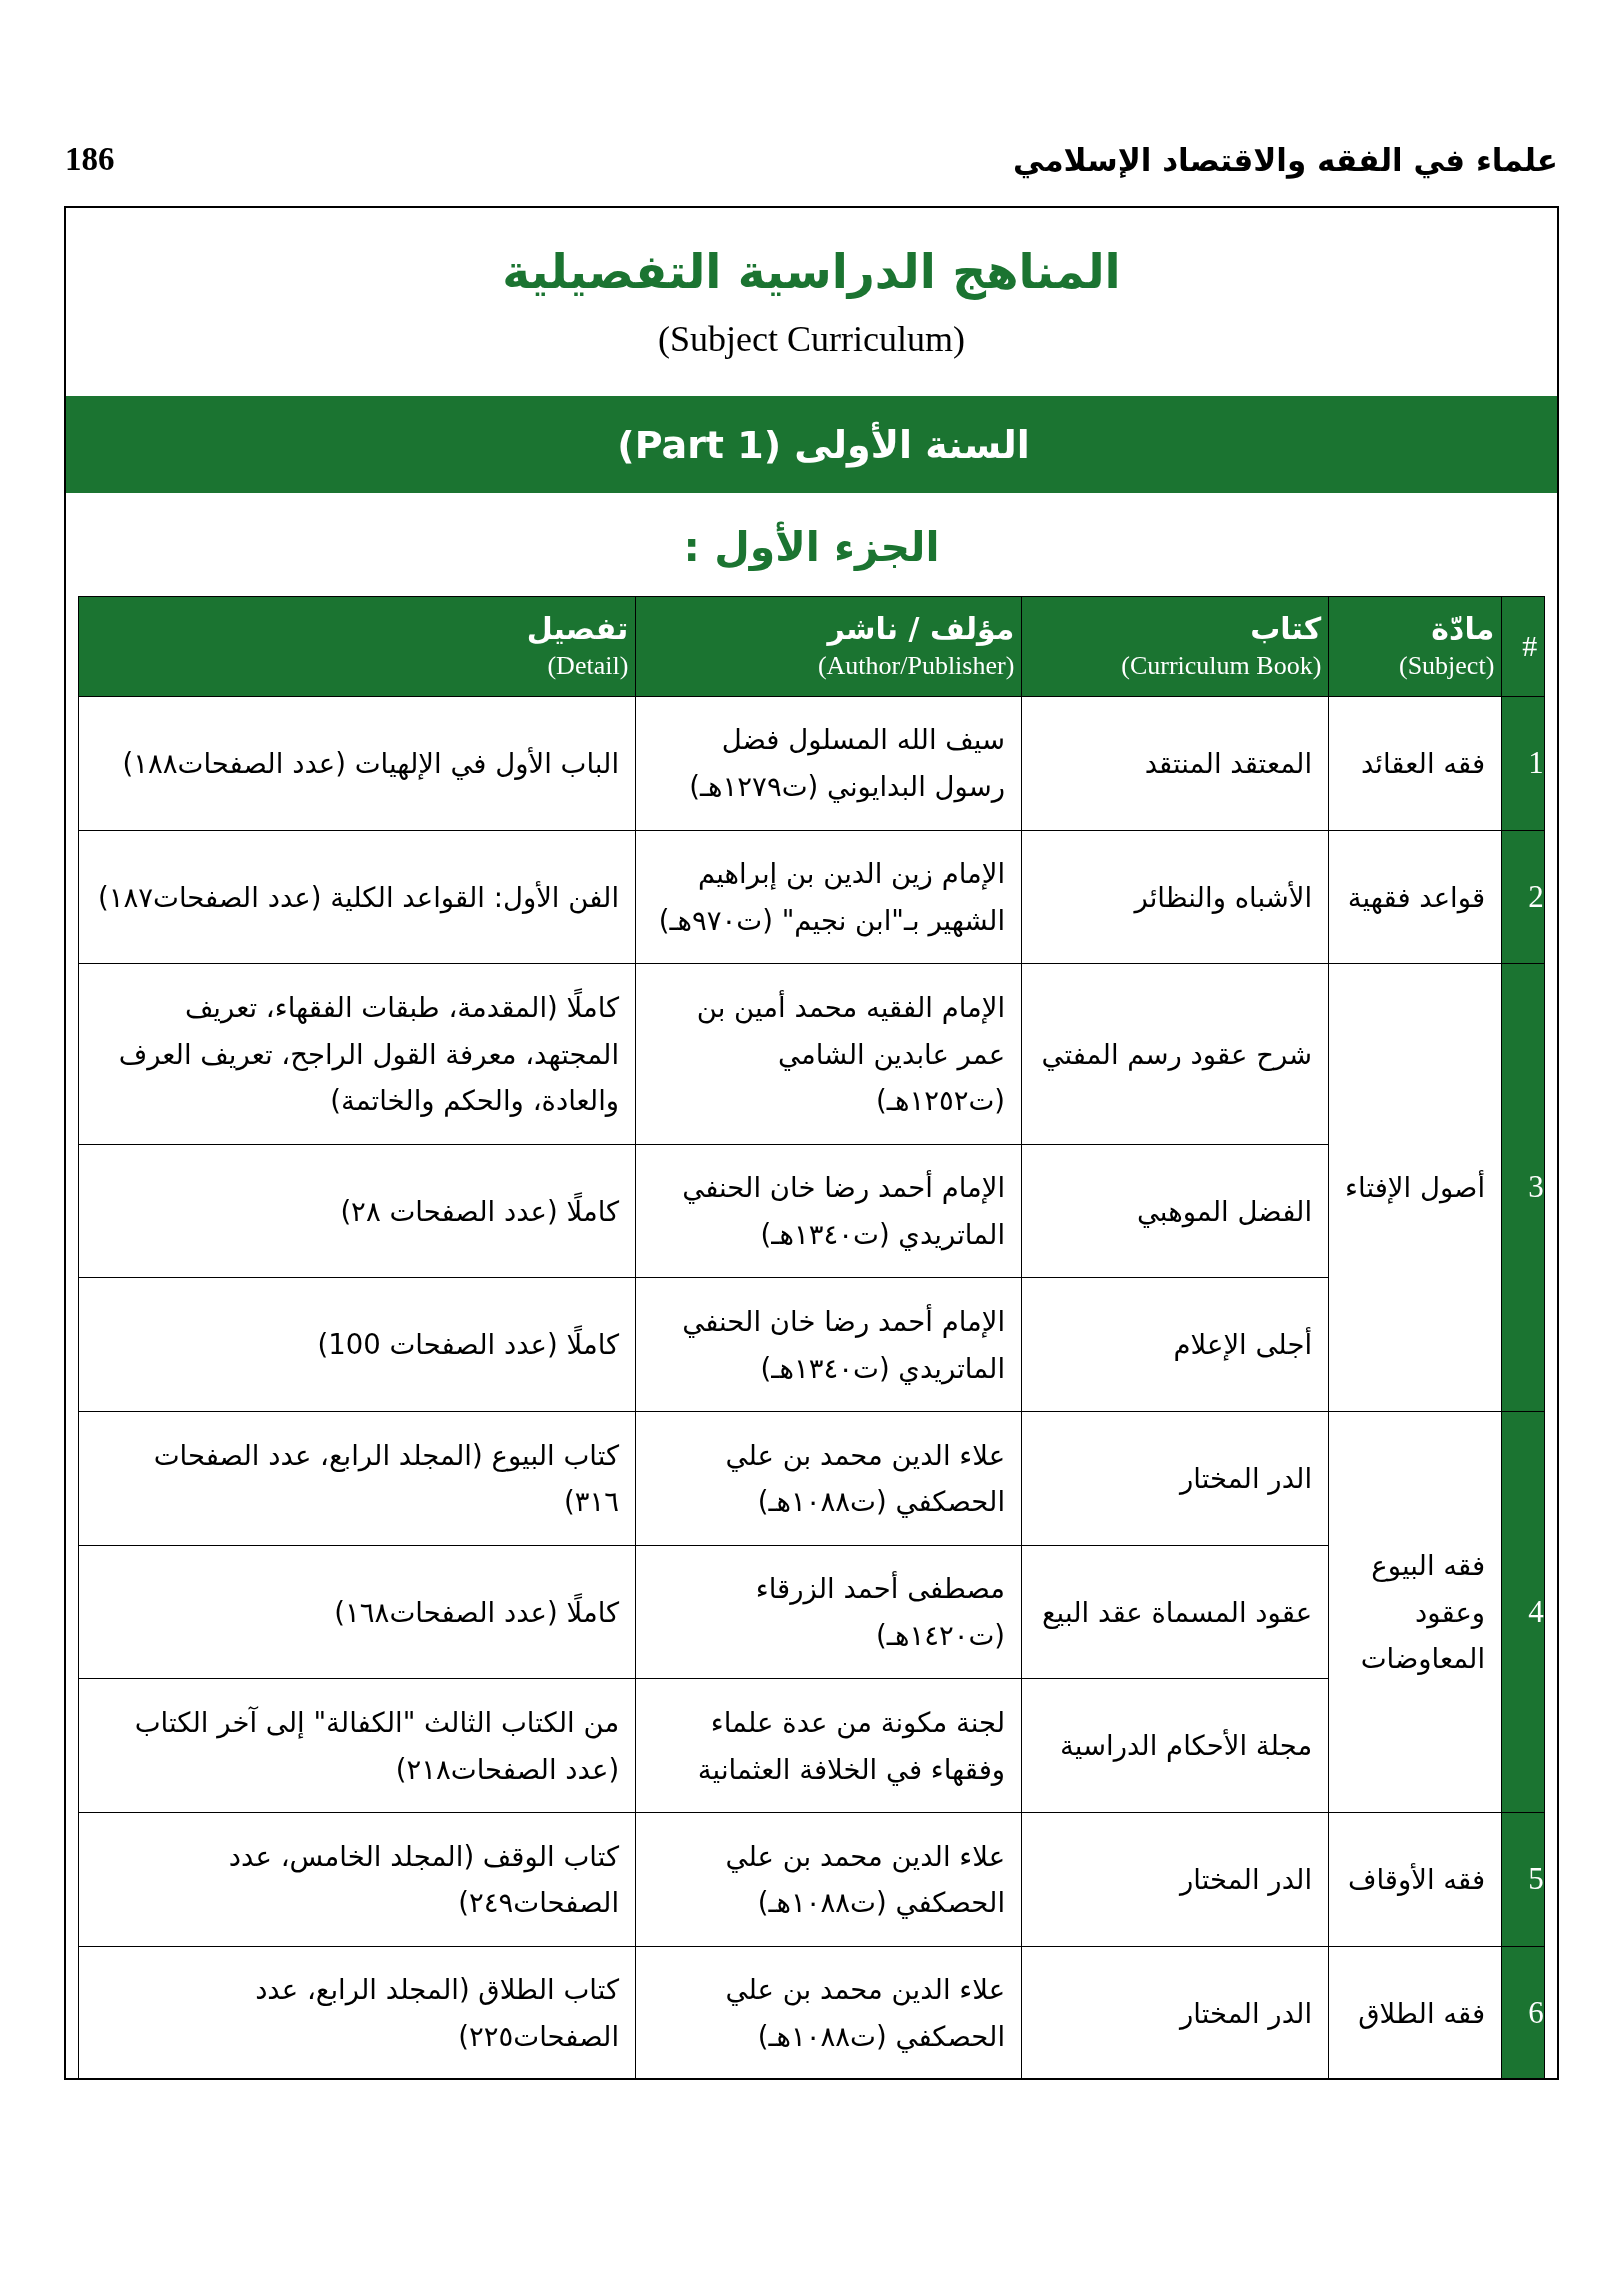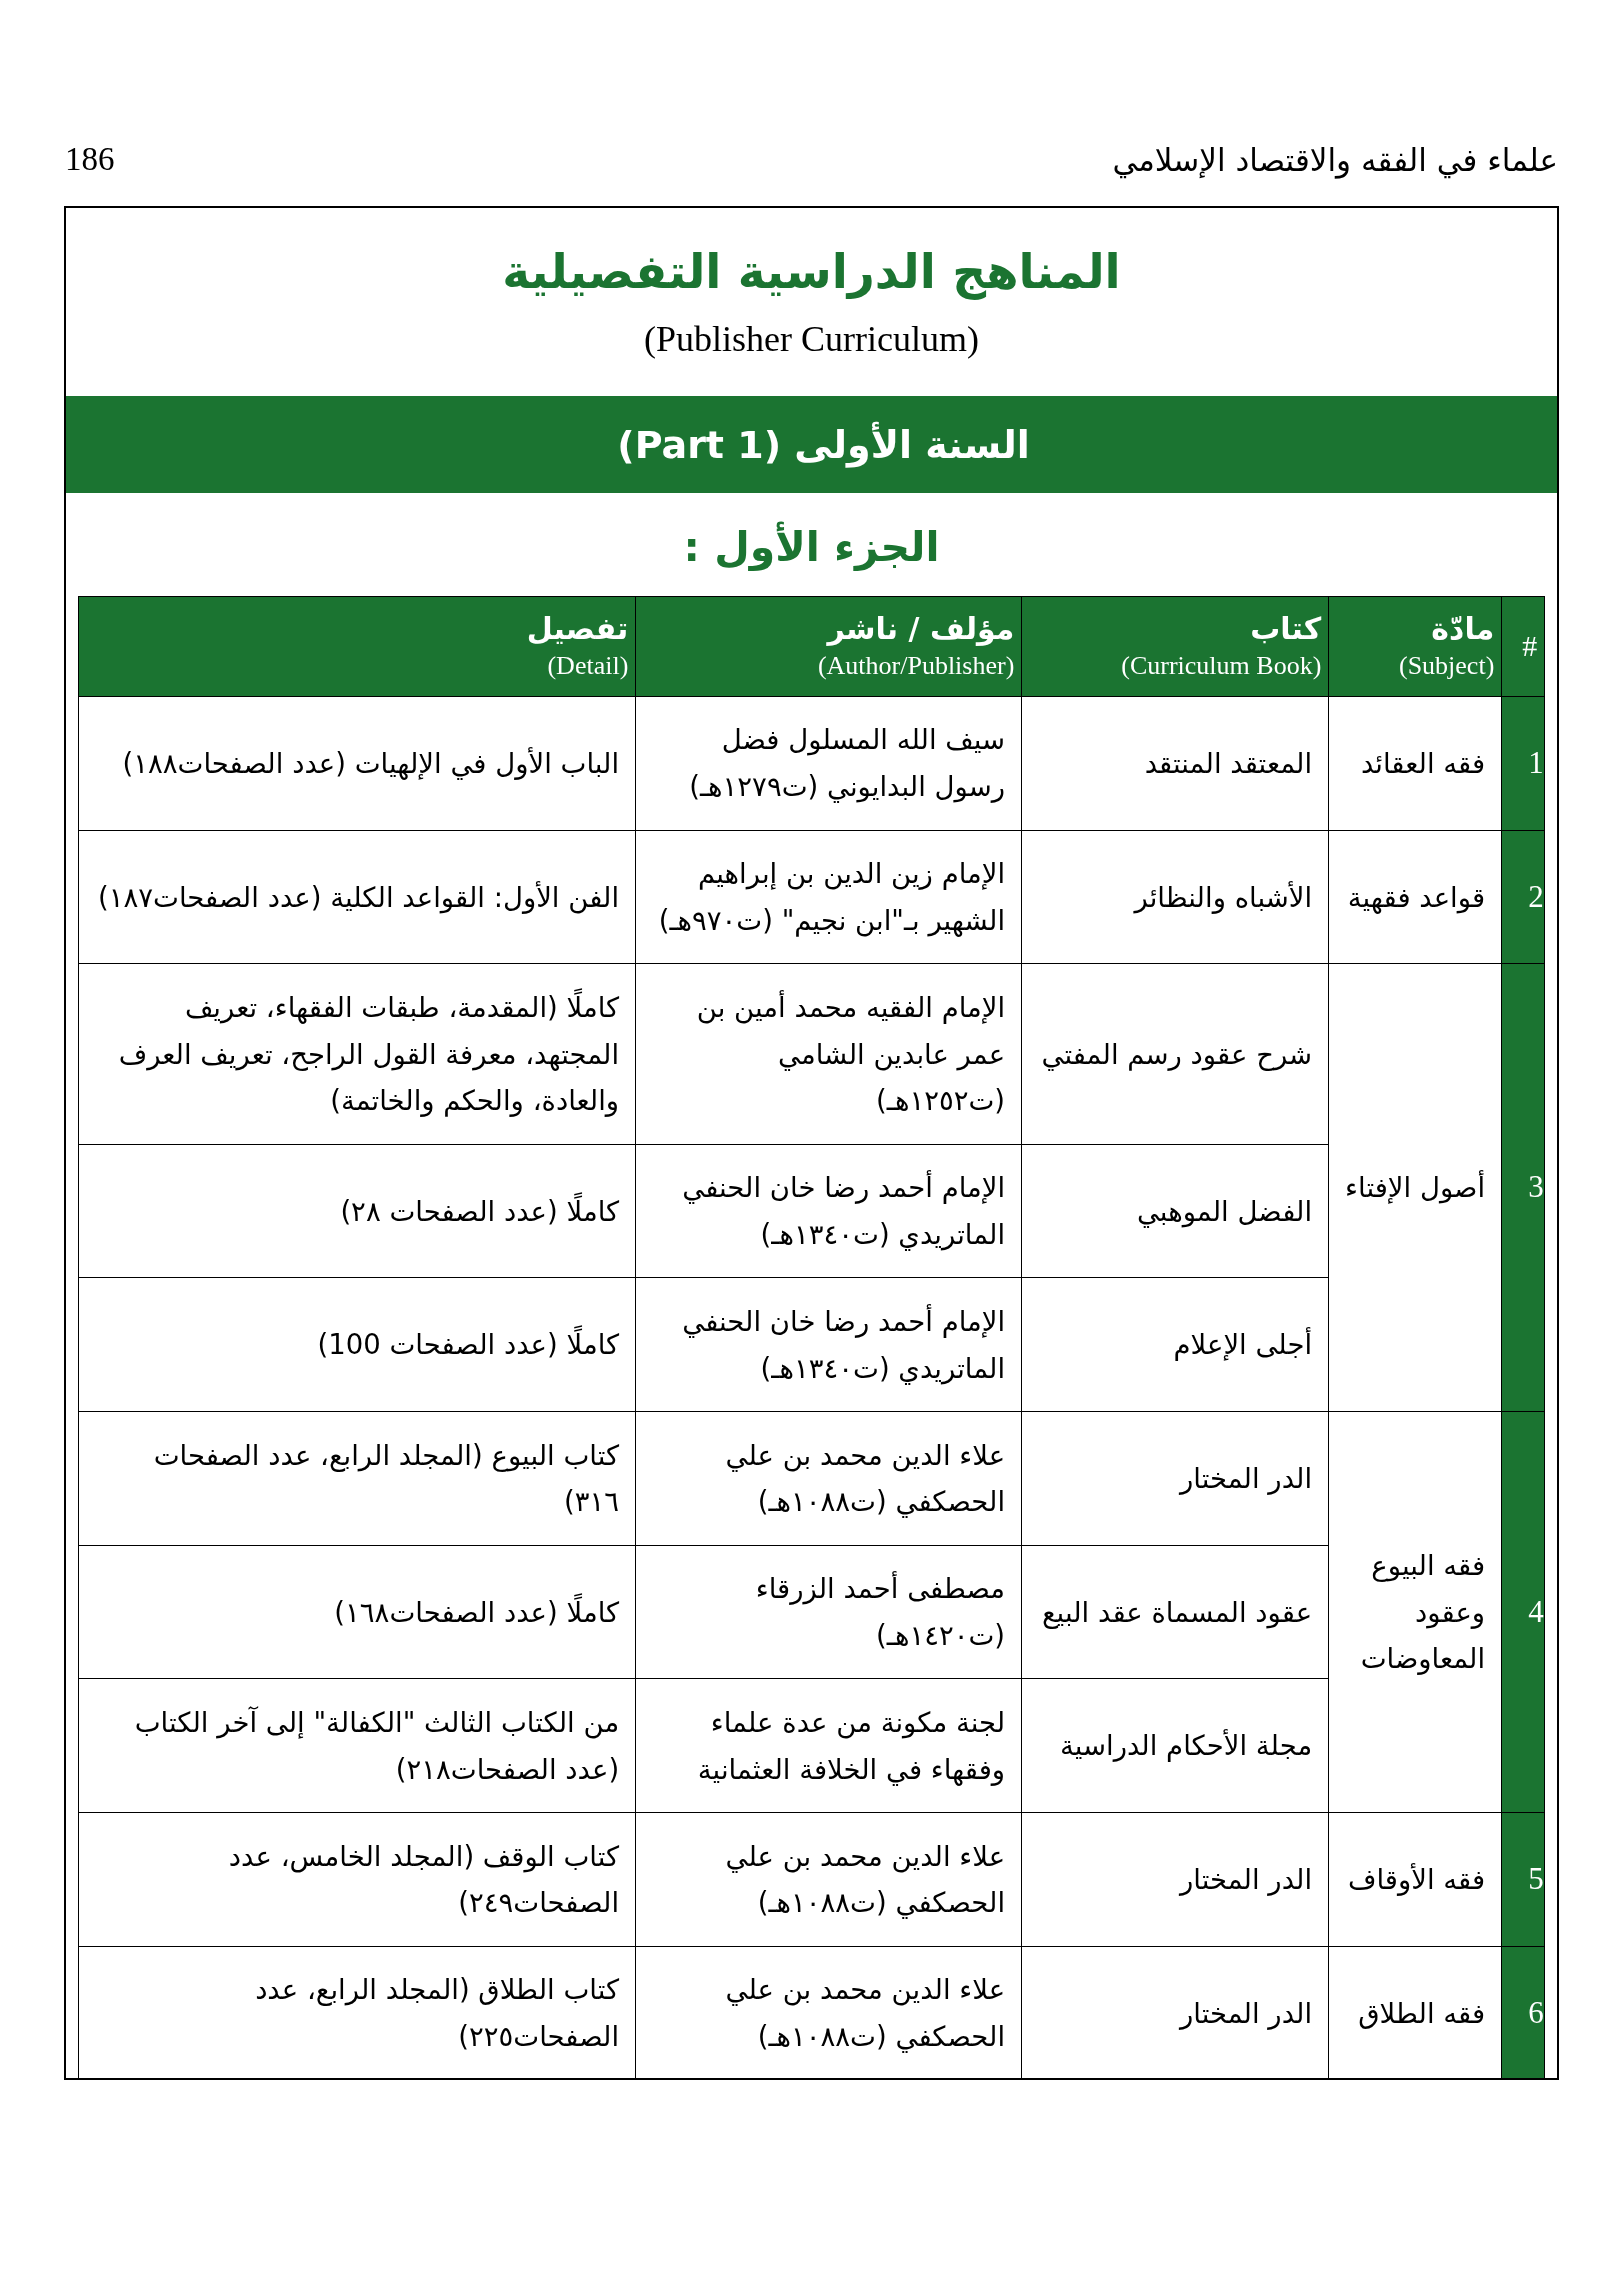--- a/index.html
+++ b/index.html
@@ -6,20 +6,21 @@
   html, body { background:#ffffff; }
   body {
     width:1623px; height:2295px; position:relative;
     font-family:"DejaVu Sans", sans-serif; color:#000;
   }
   :root { --green:#1b7431; }
 
   .page-header {
     display:flex; justify-content:space-between; align-items:flex-end;
     padding:141px 65px 0 65px;
+    font-weight:bold;
   }
   .page-number {
     font-family:"Liberation Serif", serif; font-size:33px;
   }
   .running-head {
     font-size:31px; direction:rtl;
   }
 
   .box {
     margin:27.5px 64px 0 64px;
@@ -86,21 +87,21 @@
 <body>
 
 <div class="page-header">
   <div class="page-number">186</div>
   <div class="running-head">علماء في الفقه والاقتصاد الإسلامي</div>
 </div>
 
 <div class="box">
 
   <h1 class="title">المناهج الدراسية التفصيلية</h1>
-  <div class="subtitle">(Publisher Curriculum)</div>
+  <div class="subtitle">(Subject Curriculum)</div>
 
   <div class="banner">السنة الأولى (Part 1)</div>
 
   <h2 class="section-heading">الجزء الأول :</h2>
 
   <table class="curriculum">
     <colgroup>
       <col class="c-num">
         <col class="c-subj">
         <col class="c-book">

